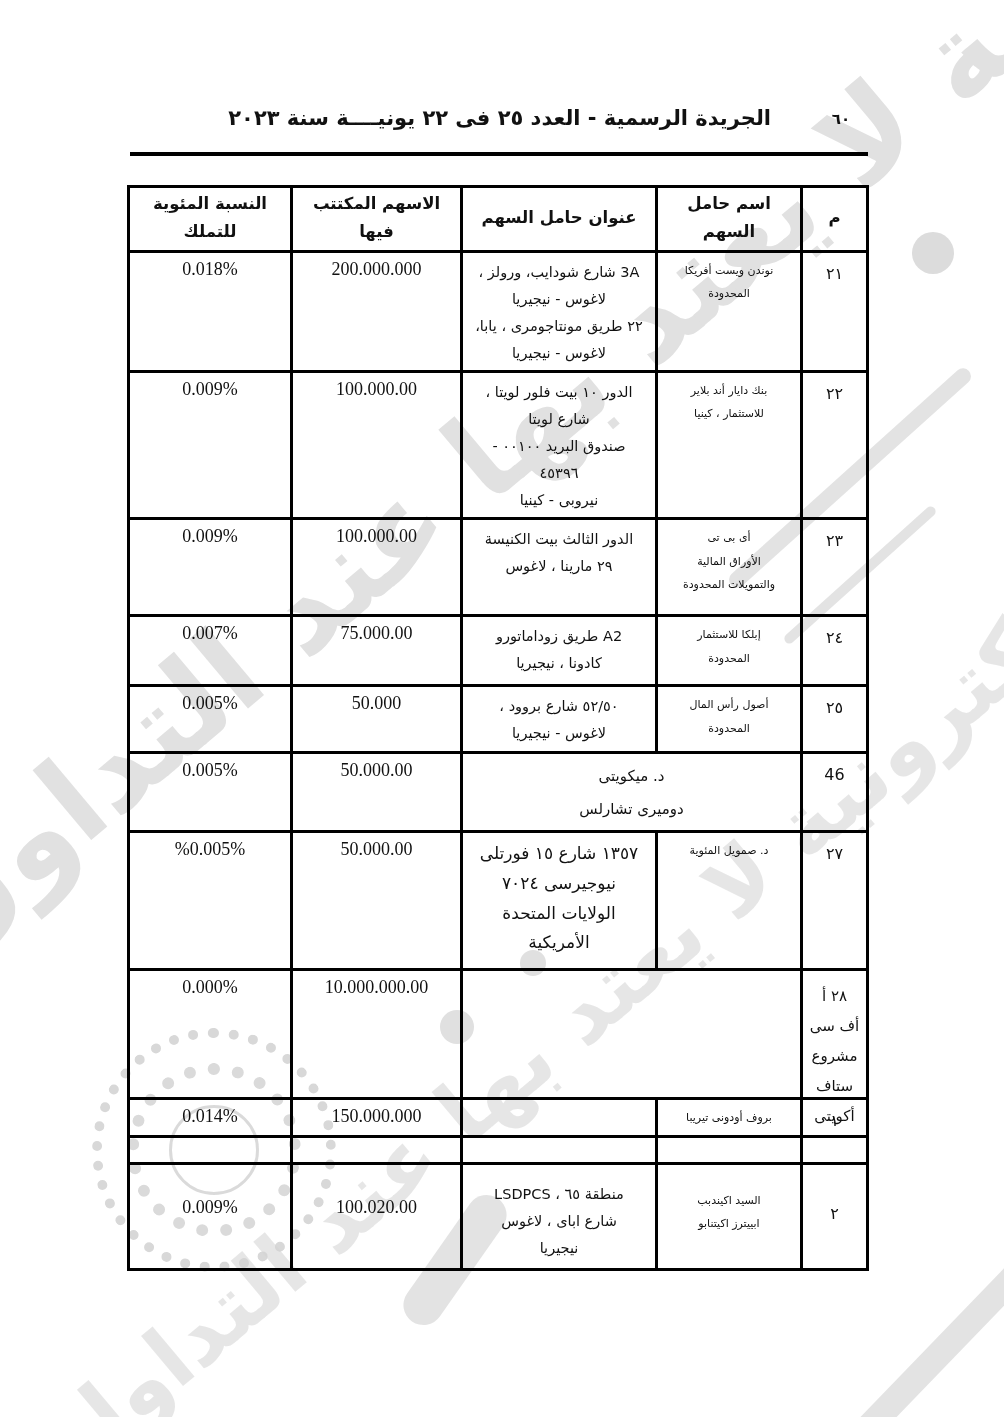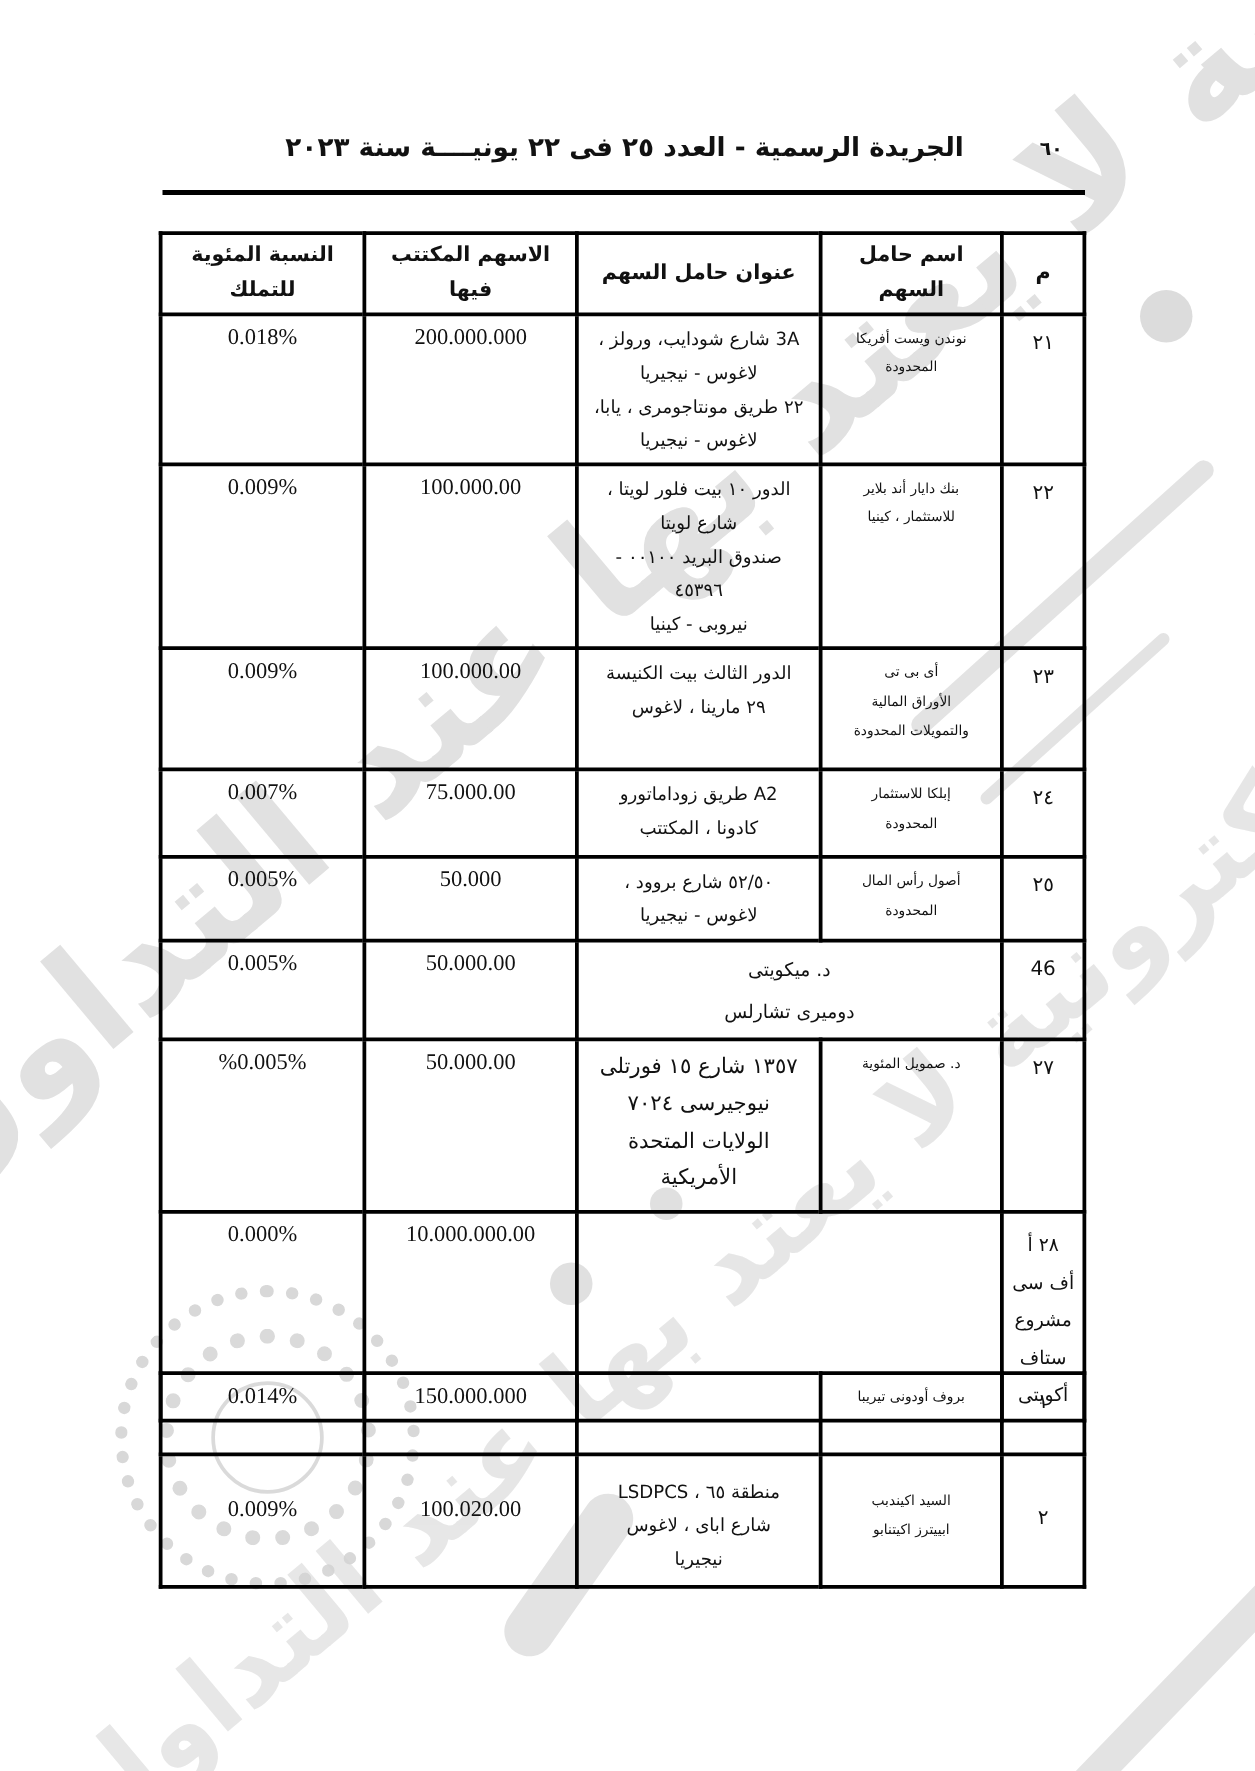--- a/index.html
+++ b/index.html
@@ -164,21 +164,21 @@
         <td class="c-addr">الدور الثالث بيت الكنيسة
 ٢٩ مارينا ، لاغوس</td>
         <td class="c-num">100.000.00</td>
         <td class="c-num">0.009%</td>
       </tr>
       <tr style="height:70px">
         <td class="c-idx">٢٤</td>
         <td class="c-name">إبلكا للاستثمار
 المحدودة</td>
         <td class="c-addr">A2 طريق زوداماتورو
-كادونا ، المكتتب</td>
+كادونا ، نيجيريا</td>
         <td class="c-num">75.000.00</td>
         <td class="c-num">0.007%</td>
       </tr>
       <tr style="height:63px">
         <td class="c-idx">٢٥</td>
         <td class="c-name">أصول رأس المال
 المحدودة</td>
         <td class="c-addr">٥٢/٥٠ شارع بروود ،
 لاغوس - نيجيريا</td>
         <td class="c-num">50.000</td>

